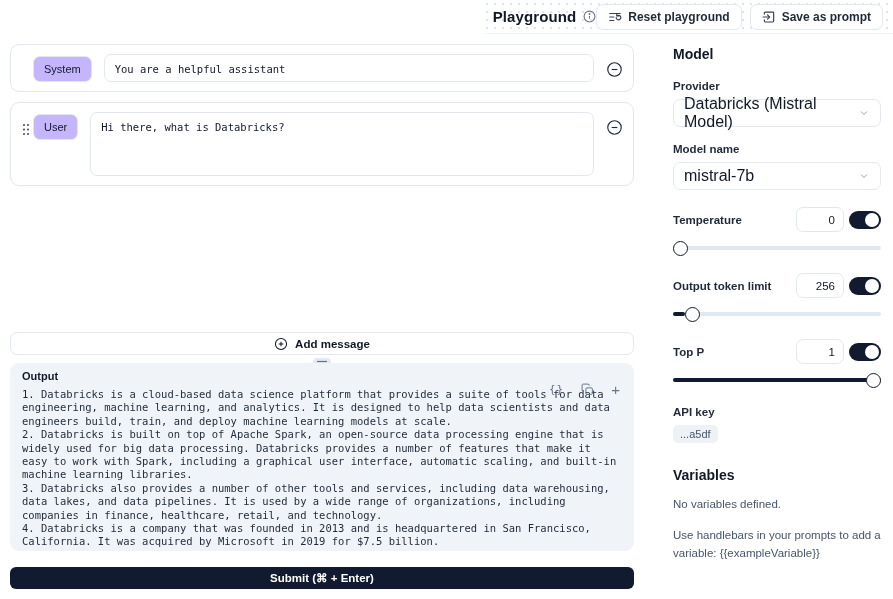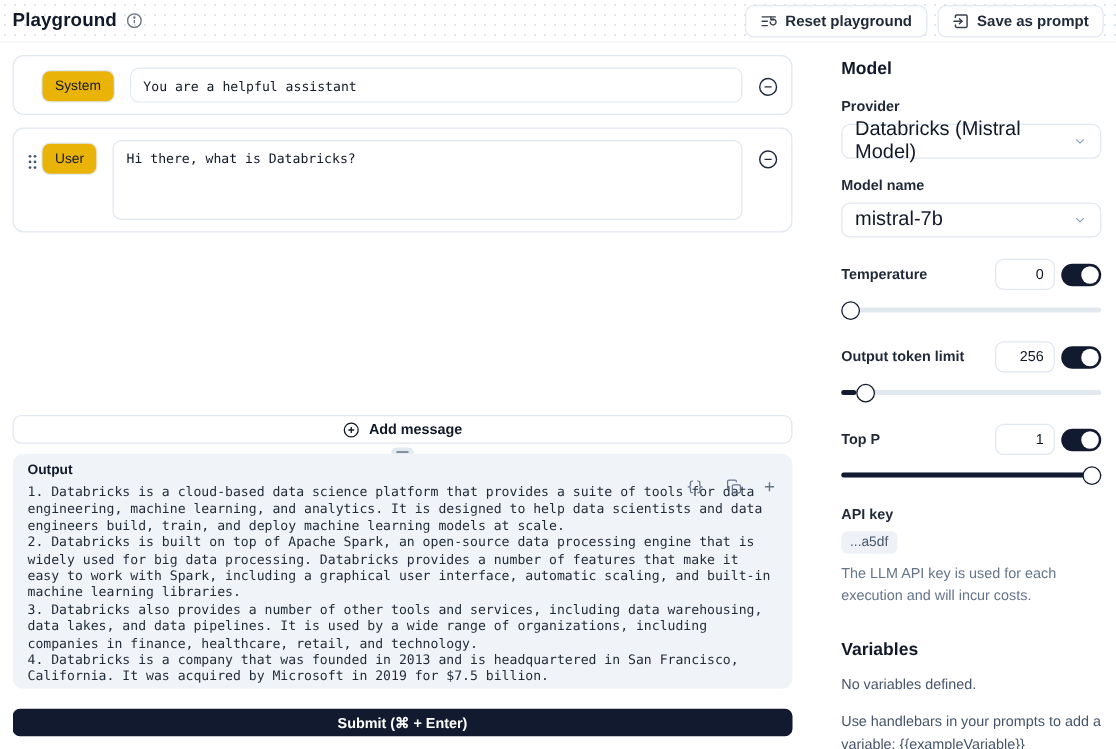--- a/index.html
+++ b/index.html
@@ -3,21 +3,21 @@
 <meta charset="utf-8">
 <style>
   * { box-sizing: border-box; margin: 0; padding: 0; }
   html,body { width: 893px; height: 599px; }
   body {
     font-family: "Liberation Sans", sans-serif;
     background: #ffffff;
     color: #0f172a;
     overflow: hidden;
   }
-  .app { display: flex; flex-direction: column; height: 599px; }
+  .app { display: flex; flex-direction: column; height: 599px; align-items: flex-end; }
 
   
   .header {
     height: 34px; flex: 0 0 34px;
     display: flex; align-items: center; justify-content: space-between;
     padding: 0 10px;
     background-image: radial-gradient(circle, #dfe5ec 1px, transparent 1px);
     background-size: 8px 8px;
     border-bottom: 1px solid #f1f5f9;
   }
@@ -40,21 +40,21 @@
 
   .msg-card {
     border: 1px solid #e2e8f0; border-radius: 9px; background: #fff;
     display: flex; align-items: flex-start; padding: 9px 10px 9px 8px;
   }
   .msg-card + .msg-card { margin-top: 10px; }
   .handle-slot { width: 14px; display: flex; justify-content: center; margin-top: 11px; flex: 0 0 14px; }
   .handle-slot.hidden { visibility: hidden; }
   .role-btn {
     flex: 0 0 auto; margin-top: 2px;
-    border: 1px solid #e2e8f0; border-radius: 7px; background: #eab308;
+    border: 1px solid #e2e8f0; border-radius: 7px; background: #c4b5fd;
     padding: 6px 10px; font-size: 11px; font-weight: 500; color: #111827;
     font-family: "Liberation Sans", sans-serif; cursor: pointer;
   }
   .msg-textarea {
     flex: 1; margin: 0 12px; resize: none;
     border: 1px solid #e2e8f0; border-radius: 7px;
     padding: 7px 10px;
     font-family: "DejaVu Sans Mono", monospace; font-size: 10.5px; line-height: 1.35;
     color: #111827; outline: none; background: #fff;
   }
@@ -362,20 +362,19 @@
         </div>
         <div class="slider" style="--p: 100;">
           <div class="slider-track"></div>
             <div class="slider-fill"></div>
             <div class="slider-thumb"></div>
         </div>
       </div>
 
       <div class="field-label mt18">API key</div>
       <span class="api-key-badge">...a5df</span>
-      <div class="help-text">The LLM API key is used for each execution and will incur costs.</div>
 
       <div class="section-heading vars-heading">Variables</div>
       <div class="vars-text">No variables defined.</div>
       <div class="vars-text">Use handlebars in your prompts to add a variable: {{exampleVariable}}</div>
     </div>
   </div>
 </div>
 
 </body></html>

